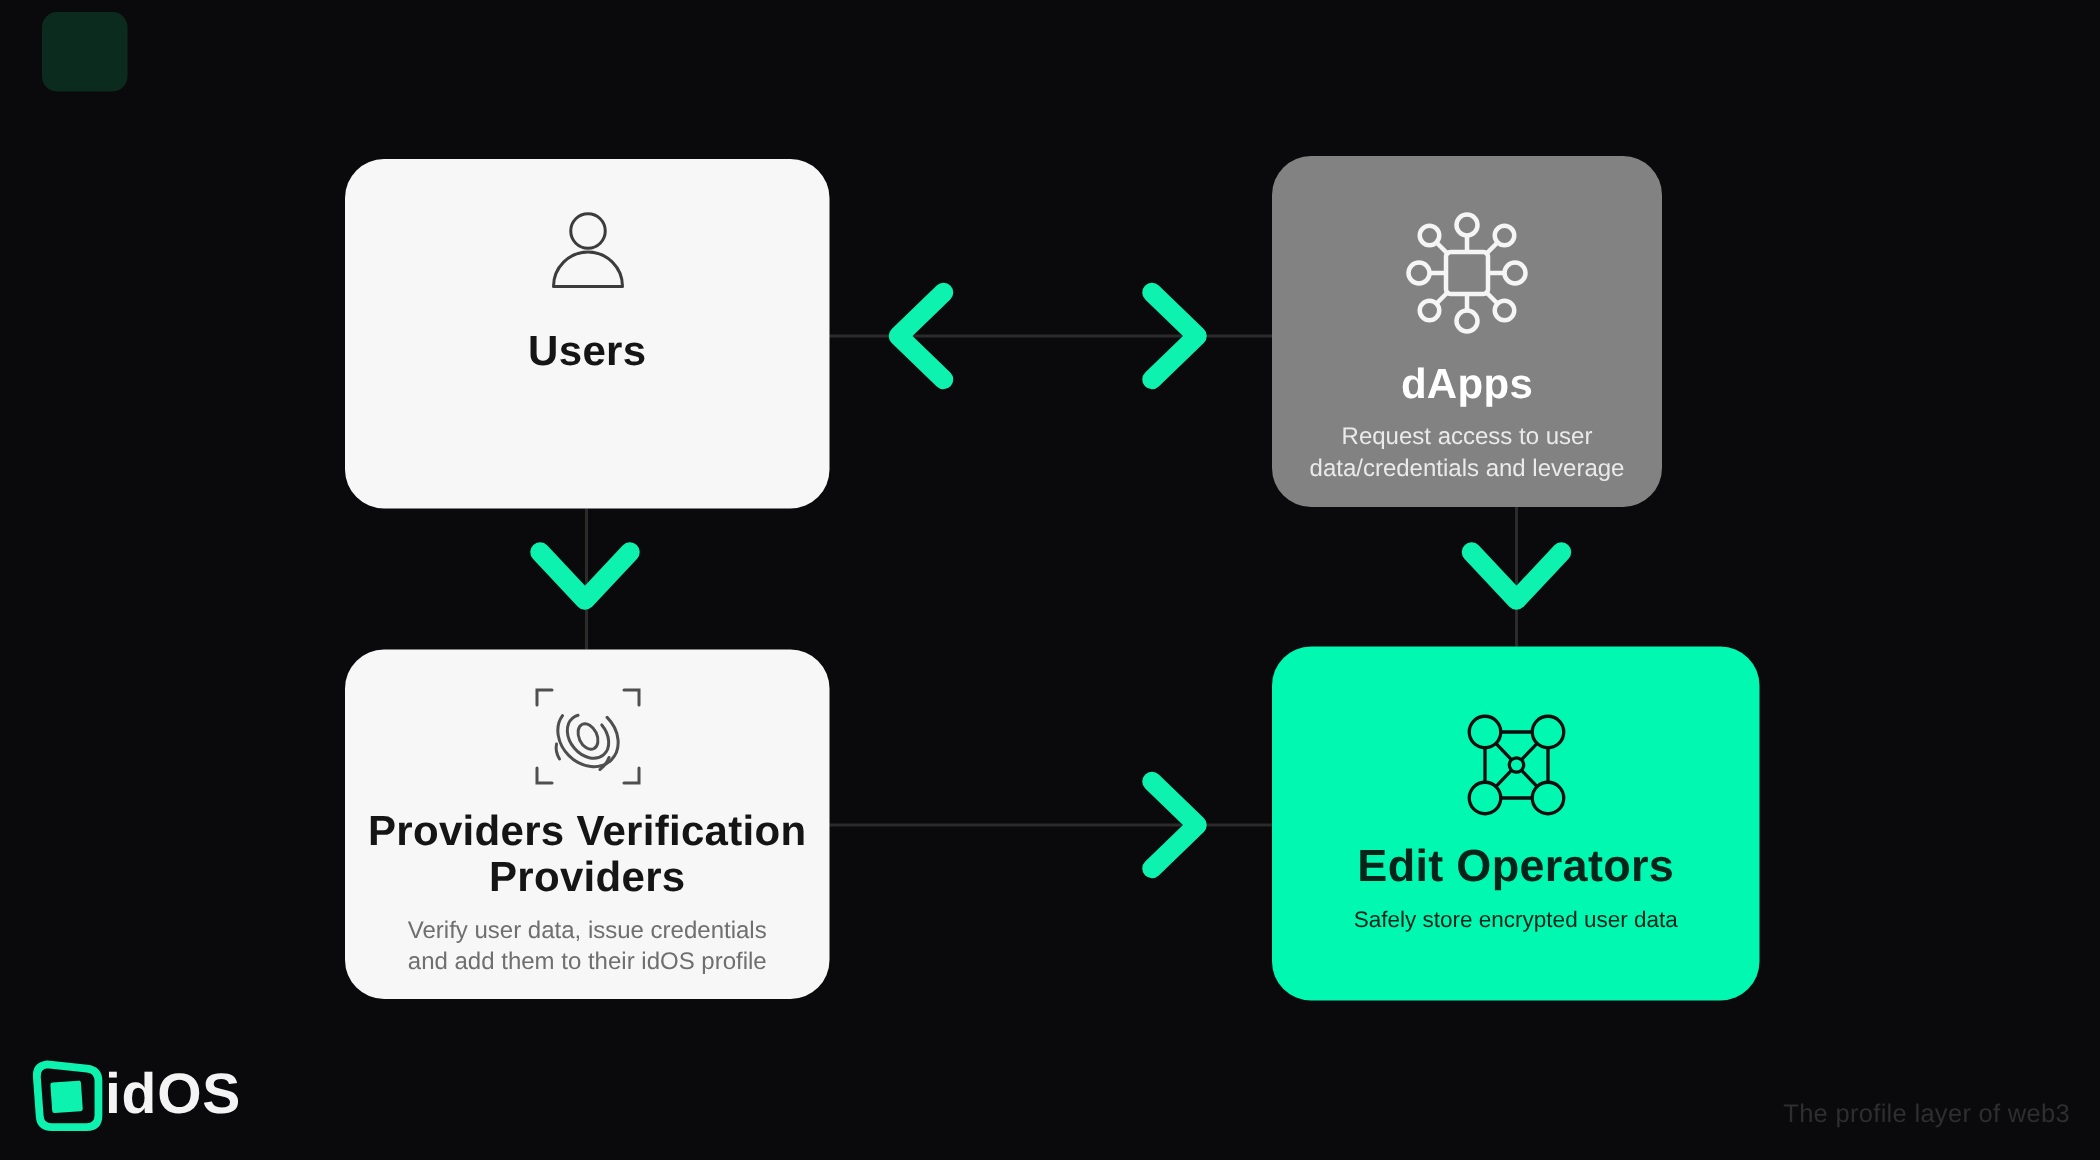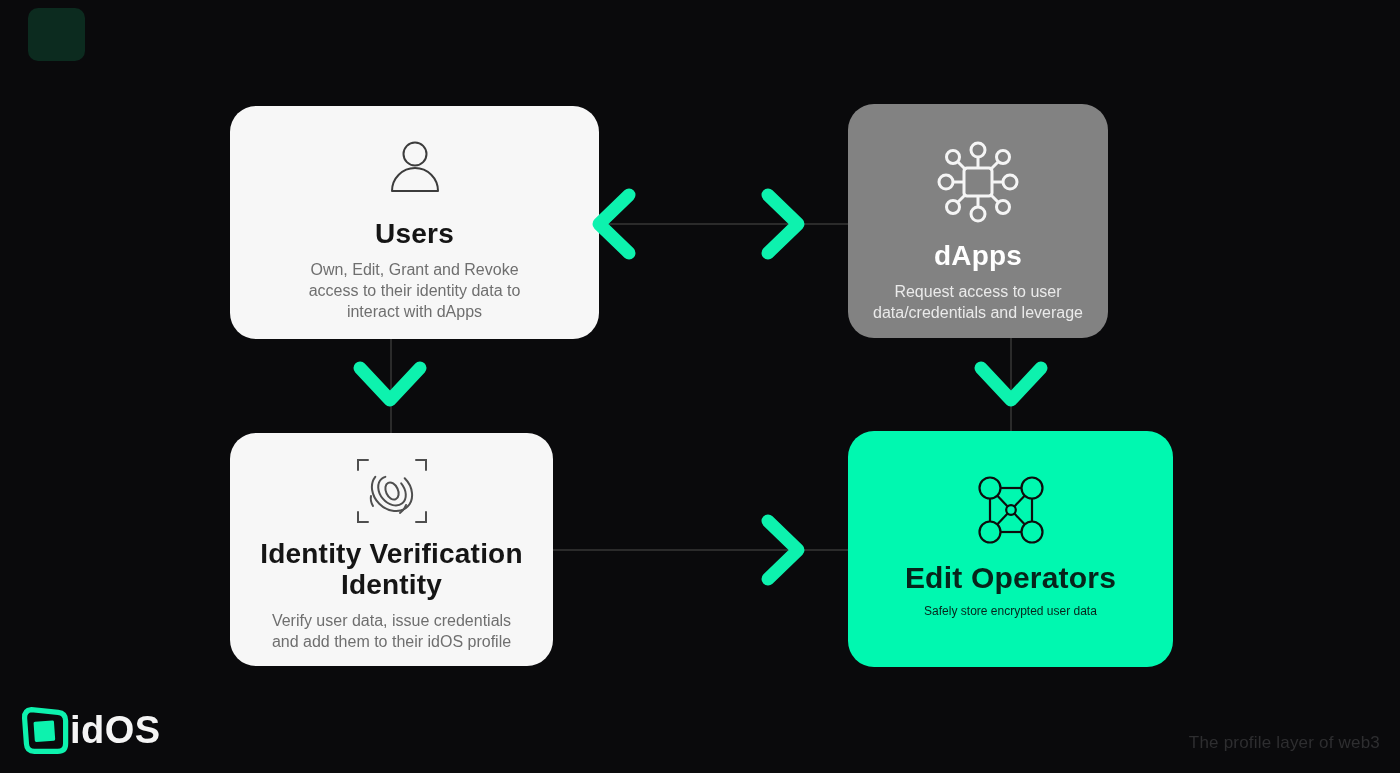--- a/index.html
+++ b/index.html
@@ -30,34 +30,34 @@
   .corner-mark{
     position:absolute;left:28px;top:8px;width:57px;height:53px;
     border-radius:10px;background:var(--corner-mark-color);
   }
 
   
   .node{
     position:absolute;border-radius:26px;display:flex;flex-direction:column;
     align-items:center;text-align:center;
   }
-  .node.users{left:230px;top:106px;width:369px;height:233px;background:var(--card-light-bg);padding-top:28px;}
+  .node.users{left:230px;top:106px;width:323px;height:233px;background:var(--card-light-bg);padding-top:28px;}
   .node.dapps{left:848px;top:104px;width:260px;height:234px;background:var(--card-gray-bg);padding-top:32px;}
   .node.ivp{left:230px;top:433px;width:323px;height:233px;background:var(--card-light-bg);padding-top:22px;}
   .node.nodeops{left:848px;top:431px;width:325px;height:236px;background:var(--card-mint-bg);padding-top:42px;}
 
   .node h2{font-size:28px;font-weight:700;letter-spacing:.2px;}
   .node.users h2,.node.ivp h2{color:var(--text-dark);}
   .node.dapps h2{color:var(--text-light);}
   .node.nodeops h2{color:var(--text-on-mint);font-size:30px;}
   .node p{font-size:16px;line-height:1.32;margin-top:9px;}
   .node.users p{color:var(--text-muted);max-width:262px;}
   .node.dapps p{color:var(--text-light-muted);max-width:234px;}
   .node.ivp p{color:var(--text-muted);max-width:268px;}
-  .node.nodeops p{color:var(--text-on-mint);font-size:12px;max-width:280px;}
+  .node.nodeops p{color:var(--text-on-mint);font-size:15px;max-width:280px;}
   .node .icon{display:flex;align-items:center;justify-content:center;}
   .node.users .icon{height:68px;margin-bottom:16px;}
   .node.dapps .icon{height:92px;margin-bottom:12px;}
   .node.ivp .icon{height:72px;margin-bottom:12px;}
   .node.nodeops .icon{height:74px;margin-bottom:14px;}
   .node.ivp h2{line-height:1.1;}
 
   svg{display:block;}
   .stroke-dark{stroke:#3c3c3c;fill:none;stroke-width:2;}
   .stroke-white{stroke:#f5f5f5;fill:none;stroke-width:3;}
@@ -107,21 +107,20 @@
     </svg>
 
   <section class="node users">
     <div class="icon">
       <svg width="56" height="56" viewBox="0 0 56 56">
         <circle class="stroke-dark" cx="28" cy="14" r="11.5"></circle>
         <path class="stroke-dark" d="M5 51 A23 23 0 0 1 51 51 Z" stroke-linejoin="round"></path>
       </svg>
     </div>
     <h2>Users</h2>
-    <p>Own, Edit, Grant and Revoke access to their identity data to interact with dApps</p>
   </section>
 
   <section class="node dapps">
     <div class="icon">
       <svg width="96" height="92" viewBox="0 0 96 92">
         <rect class="stroke-white" x="34" y="32" width="28" height="28" rx="3"></rect>
         <line class="stroke-white" x1="48" y1="32" x2="48" y2="21"></line>
           <circle class="stroke-white" cx="48" cy="14" r="7"></circle>
         <line class="stroke-white" x1="48" y1="60" x2="48" y2="71"></line>
           <circle class="stroke-white" cx="48" cy="78" r="7"></circle>
@@ -152,21 +151,21 @@
         <path class="stroke-fp" d="M14 66 H4 V56"></path>
         <g transform="rotate(-25 38 35)">
           <ellipse class="stroke-fp" cx="38" cy="35" rx="6" ry="9"></ellipse>
           <ellipse class="stroke-fp" cx="38" cy="35" rx="12" ry="16" stroke-dasharray="70 19" transform="rotate(-15 38 35)"></ellipse>
           <ellipse class="stroke-fp" cx="38" cy="35" rx="18" ry="22" stroke-dasharray="92 36" transform="rotate(-20 38 35)"></ellipse>
         </g>
         <path class="stroke-fp" d="M19 50 q-3 -5 -2 -10"></path>
         <path class="stroke-fp" d="M46 57 q4 -3 6 -8"></path>
       </svg>
     </div>
-    <h2>Identity Verification Identity</h2>
+    <h2>Providers Verification Providers</h2>
     <p>Verify user data, issue credentials and add them to their idOS profile</p>
   </section>
 
   <section class="node nodeops">
     <div class="icon">
       <svg width="68" height="72" viewBox="0 0 68 72">
         <circle class="stroke-net" cx="13" cy="14" r="10.5"></circle>
         <circle class="stroke-net" cx="55" cy="14" r="10.5"></circle>
         <circle class="stroke-net" cx="13" cy="58" r="10.5"></circle>
         <circle class="stroke-net" cx="55" cy="58" r="10.5"></circle>

